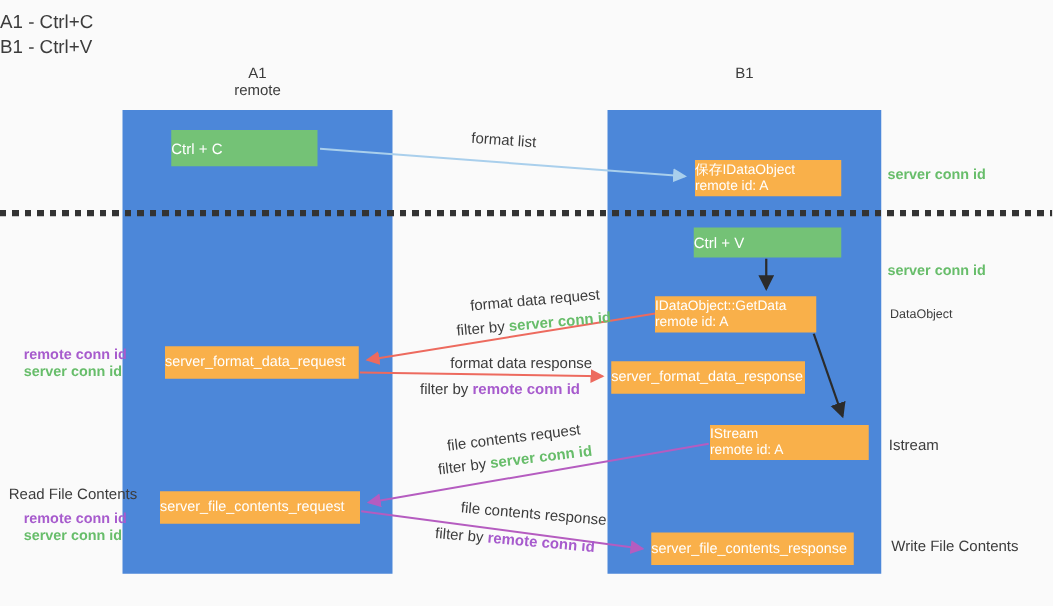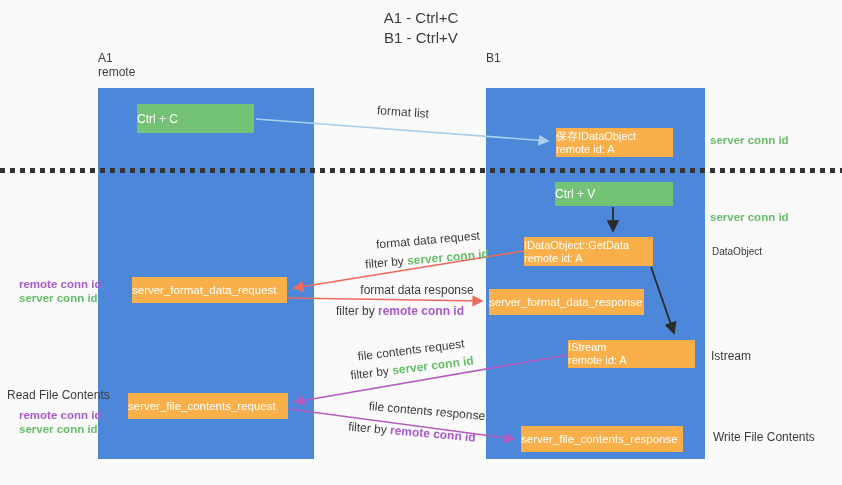--- a/index.html
+++ b/index.html
@@ -1,22 +1,22 @@
 <!DOCTYPE html>
 <html style="--lane-blue: #4c87d9; --box-green: #74c276; --box-orange: #f9b04a; --text-dark: #3c3c3c; --text-green: #67bd6a; --text-purple: #a75bcd; --arrow-red: #ed6a5e; --arrow-purple: #b55cc0; --arrow-blue: #a9cfec; --arrow-black: #2b2b2b; --background: #fafafa;"><head>
 <meta charset="utf-8">
 <style>
   html,body{margin:0;padding:0;background:#fafafa;}
   .canvas{
     position:relative;width:842px;height:485px;background:var(--background,#fafafa);
     font-family:"Liberation Sans",sans-serif;overflow:hidden;color:var(--text-dark,#3c3c3c);
   }
-  .title{position:absolute;left:0;top:8px;width:842px;text-align:center;
+  .title{position:absolute;left:0;top:8px;width:842px;text-align:left;
     font-size:15px;line-height:20px;color:var(--text-dark);z-index:6;}
-  .hdr{position:absolute;top:51px;font-size:12px;line-height:14px;
+  .hdr{position:absolute;top:51px;text-align:center;font-size:12px;line-height:14px;
     color:var(--text-dark);z-index:6;}
   .lane{position:absolute;top:88px;height:371px;background:var(--lane-blue);z-index:1;}
   .lane-a{left:98px;width:216px;}
   .lane-b{left:486px;width:219px;}
   .dash{position:absolute;left:0;top:168px;width:842px;height:5px;z-index:5;
     background:repeating-linear-gradient(90deg,#333 0 5px,transparent 5px 10px);}
   .arrows{position:absolute;left:0;top:0;z-index:2;pointer-events:none;}
   .box{position:absolute;display:flex;flex-direction:column;align-items:flex-start;
     justify-content:center;color:#fff;text-align:center;z-index:3;white-space:nowrap;}
   .box.green{background:var(--box-green);font-size:12px;}

